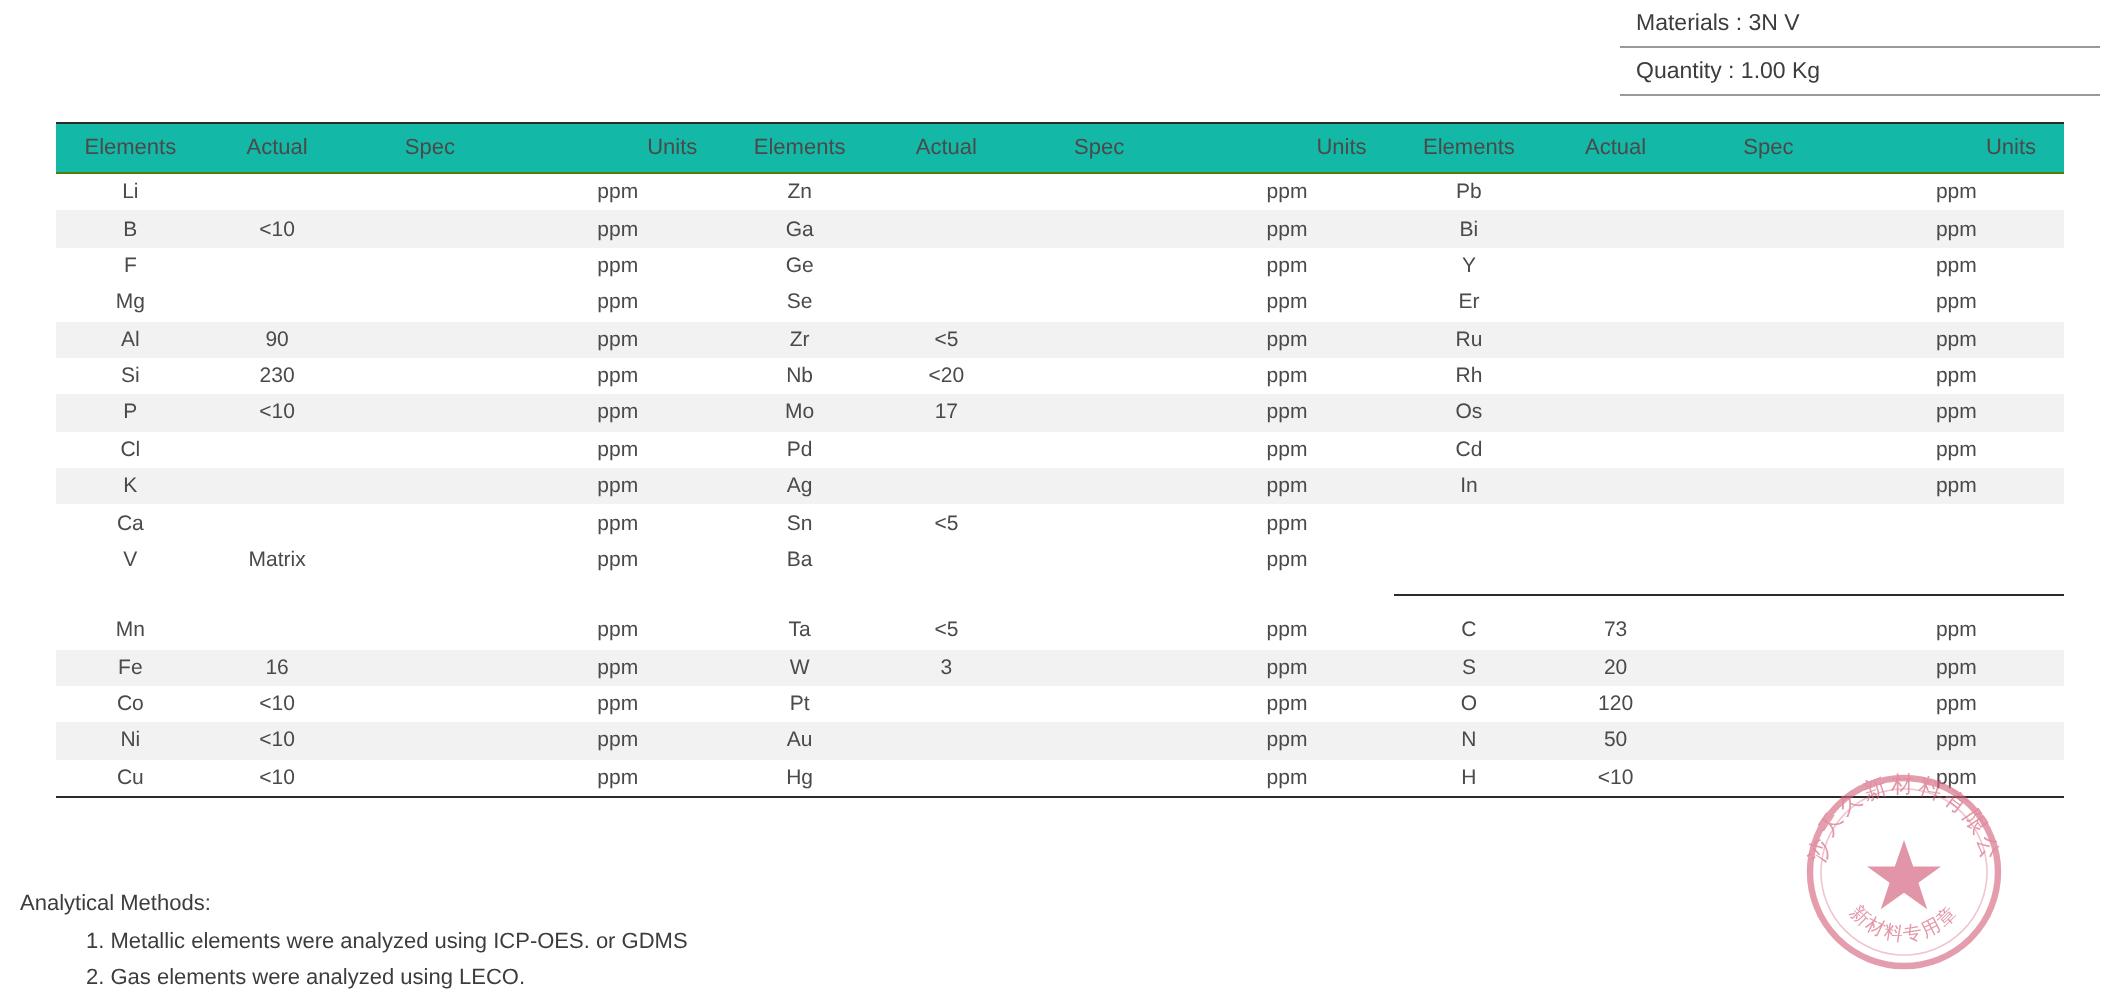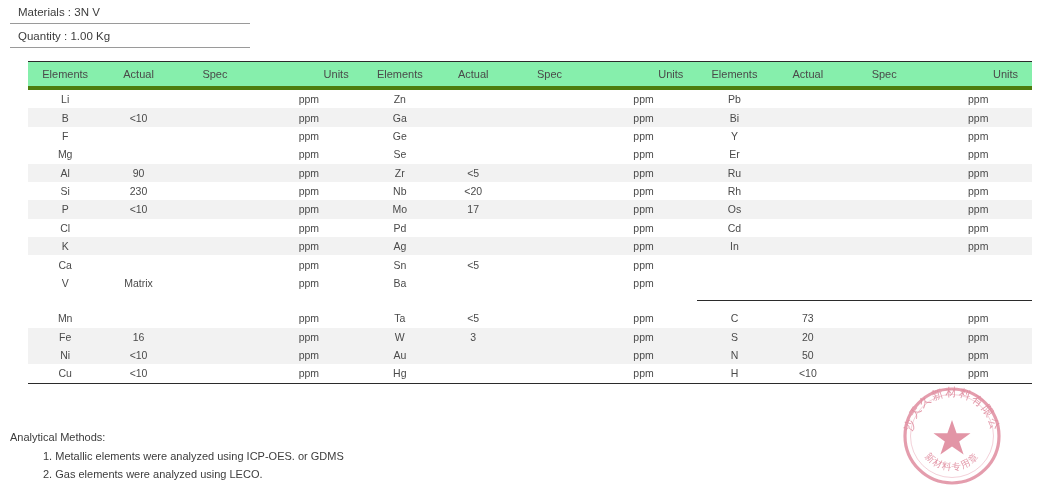--- a/index.html
+++ b/index.html
@@ -17,21 +17,21 @@
   .page {
     position: relative;
     width: 1060px;
     height: 500px;
     padding: 0;
   }
 
   
   .header {
     display: flex;
-    justify-content: space-between;
+    justify-content: flex-end;
     padding: 0 10px;
   }
   .hdr-col { width: 240px; }
   .hdr-col.right { width: 235px; }
   .hdr-field {
     font-size: 11.5px;
     color: #3c3c3c;
     padding: 6px 4px 5px 8px;
     border-bottom: 1px solid #9a9a9a;
     white-space: nowrap;
@@ -49,22 +49,22 @@
     width: 100%;
     border-collapse: collapse;
     table-layout: fixed;
   }
   table.elements thead th {
     font-weight: normal;
     font-size: 11px;
     color: #4a4a4a;
     padding: 6px 0 6px 0;
     text-align: center;
-    border-bottom: 4px solid #4d7c0f;
-    background: #86efac;
+    border-bottom: 1px solid #4d7c0f;
+    background: #14b8a6;
   }
   table.elements tbody td {
     font-size: 10.5px;
     color: #4a4a4a;
     text-align: center;
     padding: 3.2px 0;
     height: 17px;
   }
   tbody tr.alt td { background: #f2f2f2; }
   td.units { text-align: right; padding-right: 14px; }
@@ -339,20 +339,34 @@
             <td class="units">ppm</td>
             <td class="el">W</td>
             <td>3</td>
             <td></td>
             <td class="units">ppm</td>
             <td class="el">S</td>
             <td>20</td>
             <td></td>
             <td class="units">ppm</td>
           </tr>
+          <tr>
+            <td class="el">Co</td>
+            <td>&lt;10</td>
+            <td></td>
+            <td class="units">ppm</td>
+            <td class="el">Pt</td>
+            <td></td>
+            <td></td>
+            <td class="units">ppm</td>
+            <td class="el">O</td>
+            <td>120</td>
+            <td></td>
+            <td class="units">ppm</td>
+          </tr>
           <tr class="alt">
             <td class="el">Ni</td>
             <td>&lt;10</td>
             <td></td>
             <td class="units">ppm</td>
             <td class="el">Au</td>
             <td></td>
             <td></td>
             <td class="units">ppm</td>
             <td class="el">N</td>

